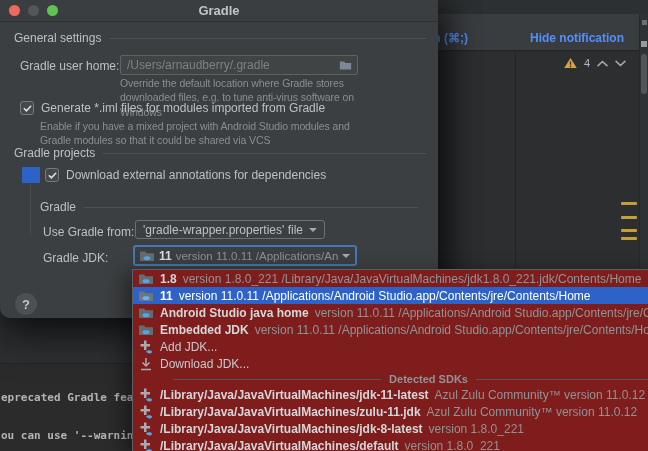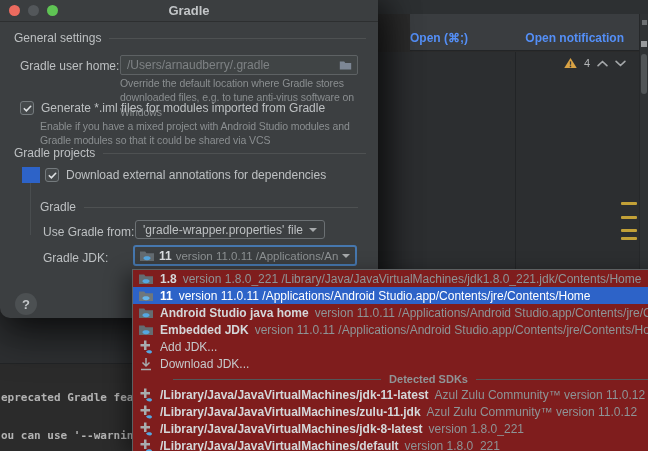--- a/index.html
+++ b/index.html
@@ -26,21 +26,21 @@
 
   
   .left-panel{position:absolute;left:0;top:300px;width:378px;height:63px;background:#2d2f31;}
   .hdiv-left{position:absolute;left:0;top:363px;width:378px;height:1px;background:#222426;}
   .console-line{position:absolute;left:1px;font-family:"DejaVu Sans Mono",monospace;
                 font-size:11px;font-weight:bold;color:#b3b3b3;white-space:pre;}
   .cl1{top:391px;}
   .cl2{top:429px;}
 
   
-  .dialog{position:absolute;left:0;top:0;width:378px;height:318px;background:#3c3f41;
+  .dialog{position:absolute;left:0;top:0;width:438px;height:318px;background:#3c3f41;
           border-radius:0 0 10px 10px;z-index:5;
           box-shadow:12px 0 30px rgba(0,0,0,.45),0 16px 40px rgba(0,0,0,.6);}
   .titlebar{position:absolute;left:0;top:0;right:0;height:21px;background:#3b3e40;
             border-bottom:1px solid #2d2f30;}
   .title{text-align:center;font-size:13px;font-weight:bold;color:#c2c5c7;line-height:21px;}
   .traffic{position:absolute;left:9px;top:5px;display:flex;gap:8px;}
   .tl{width:11px;height:11px;border-radius:50%;}
   .tl.red{background:#ec6b5f;}
   .tl.gray{background:#53575a;}
   .tl.green{background:#5fc454;}
@@ -104,21 +104,21 @@
   .psep .line{flex:1;height:1px;background:#545759;}
 </style>
 </head>
 <body>
 
 <div class="screen">
 
   <div class="bg-top"></div>
   <div class="notif-bar">
     <span class="blue-link">Open (⌘;)</span>
-    <span class="blue-link">Open notification</span>
+    <span class="blue-link">Hide notification</span>
   </div>
   <div class="bg-panels">
     <div class="vdiv"></div>
     <div class="warn-group">
       <svg width="13" height="12" viewBox="0 0 14 12">
         <path fill="#d9a244" d="M7 .5L13.7 11.5H.3z"></path>
         <rect x="6.3" y="4" width="1.4" height="4" rx="0.6" fill="#343739"></rect>
         <circle cx="7" cy="9.7" r="0.9" fill="#343739"></circle>
       </svg>
       <span class="warn-count">4</span>

